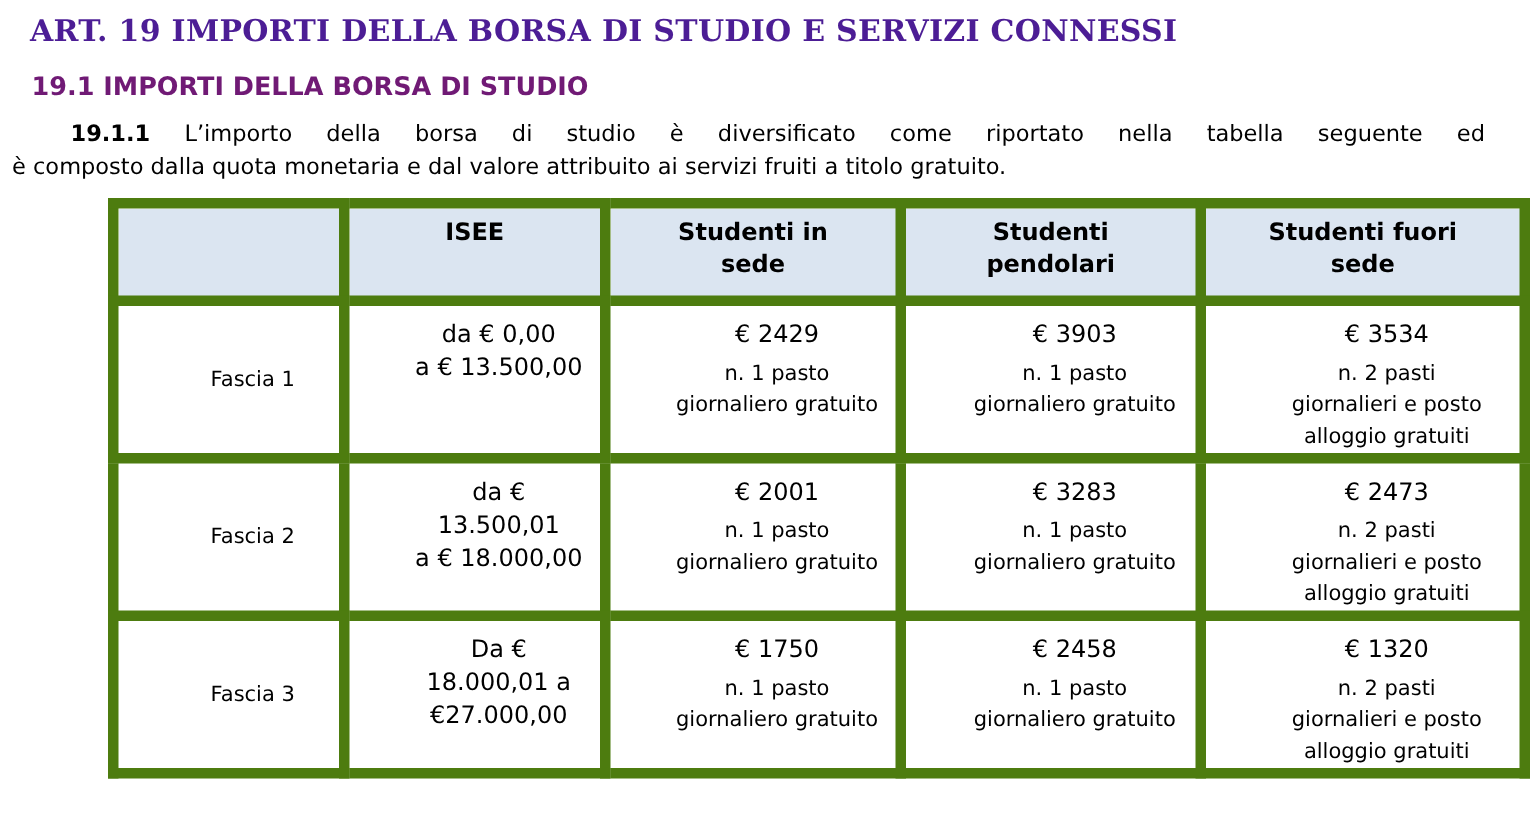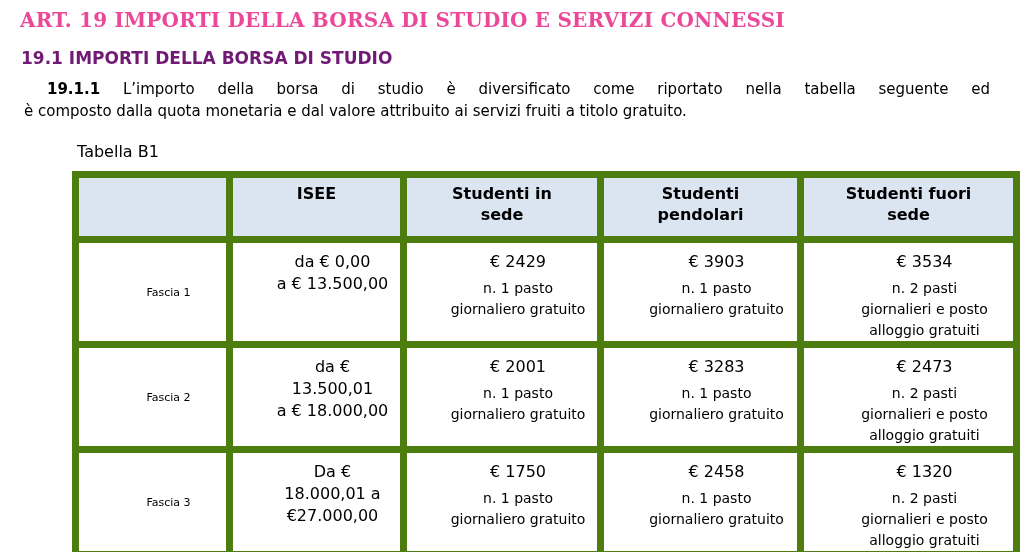--- a/index.html
+++ b/index.html
@@ -10,21 +10,21 @@
     color:#000;
     font-family:"DejaVu Sans",sans-serif;
     overflow:hidden;
   }
   .doc-title{
     margin:8px 0 0 20px;
     font-family:"DejaVu Serif",serif;
     font-weight:bold;
     font-size:20px;
     line-height:24px;
-    color:#ec4899;
+    color:#4c1d95;
     letter-spacing:.2px;
   }
   .section-heading{
     margin:16px 0 0 21px;
     font-weight:bold;
     font-size:17px;
     line-height:20px;
     color:#701a75;
   }
   .paragraph{
@@ -33,21 +33,20 @@
     line-height:22px;
   }
   .par-line1{
     text-align:justify;
     text-align-last:justify;
     text-indent:39px;
     white-space:normal;
   }
   .par-line2{
     text-align:left;
-    margin-left:16px;
   }
   .par-num{font-weight:bold;}
   .table-caption{
     margin:20px 0 0 77px;
     font-size:16px;
     line-height:19px;
   }
   table.borsa{
     margin:10px 0 0 72px;
     width:941px;
@@ -70,42 +69,41 @@
     background:#DBE5F1;
     font-weight:bold;
     line-height:21px;
     height:53px; 
   }
   table.borsa tr.data-row{height:103px;}
   table.borsa tr.data-row td{padding-top:8px;padding-left:36px;}
   td.fascia-cell{
     vertical-align:middle !important;
     padding-top:0 !important;
-    font-size:11px;
+    font-size:14px;
     margin-left:28px;
   }
   .isee-lines{font-size:16px;line-height:22px;}
   .amount{font-size:16px;line-height:22px;margin-bottom:5px;}
   .note{font-size:14px;line-height:21px;}
 </style>
 </head>
 <body>
 
 <div class="page">
 
   <h1 class="doc-title">ART. 19 IMPORTI DELLA BORSA DI STUDIO E SERVIZI CONNESSI</h1>
 
   <h2 class="section-heading">19.1 IMPORTI DELLA BORSA DI STUDIO</h2>
 
   <div class="paragraph">
     <div class="par-line1"><span class="par-num">19.1.1</span><span> L’importo della borsa di studio è diversificato come riportato nella tabella seguente ed</span></div>
     <div class="par-line2">è composto dalla quota monetaria e dal valore attribuito ai servizi fruiti a titolo gratuito.</div>
   </div>
 
-  <div class="table-caption">Tabella B1</div>
 
   <table class="borsa">
     <colgroup>
       <col style="width:154px">
       <col style="width:174px">
       <col style="width:197px">
       <col style="width:200px">
       <col style="width:216px">
     </colgroup>
     <tbody>

